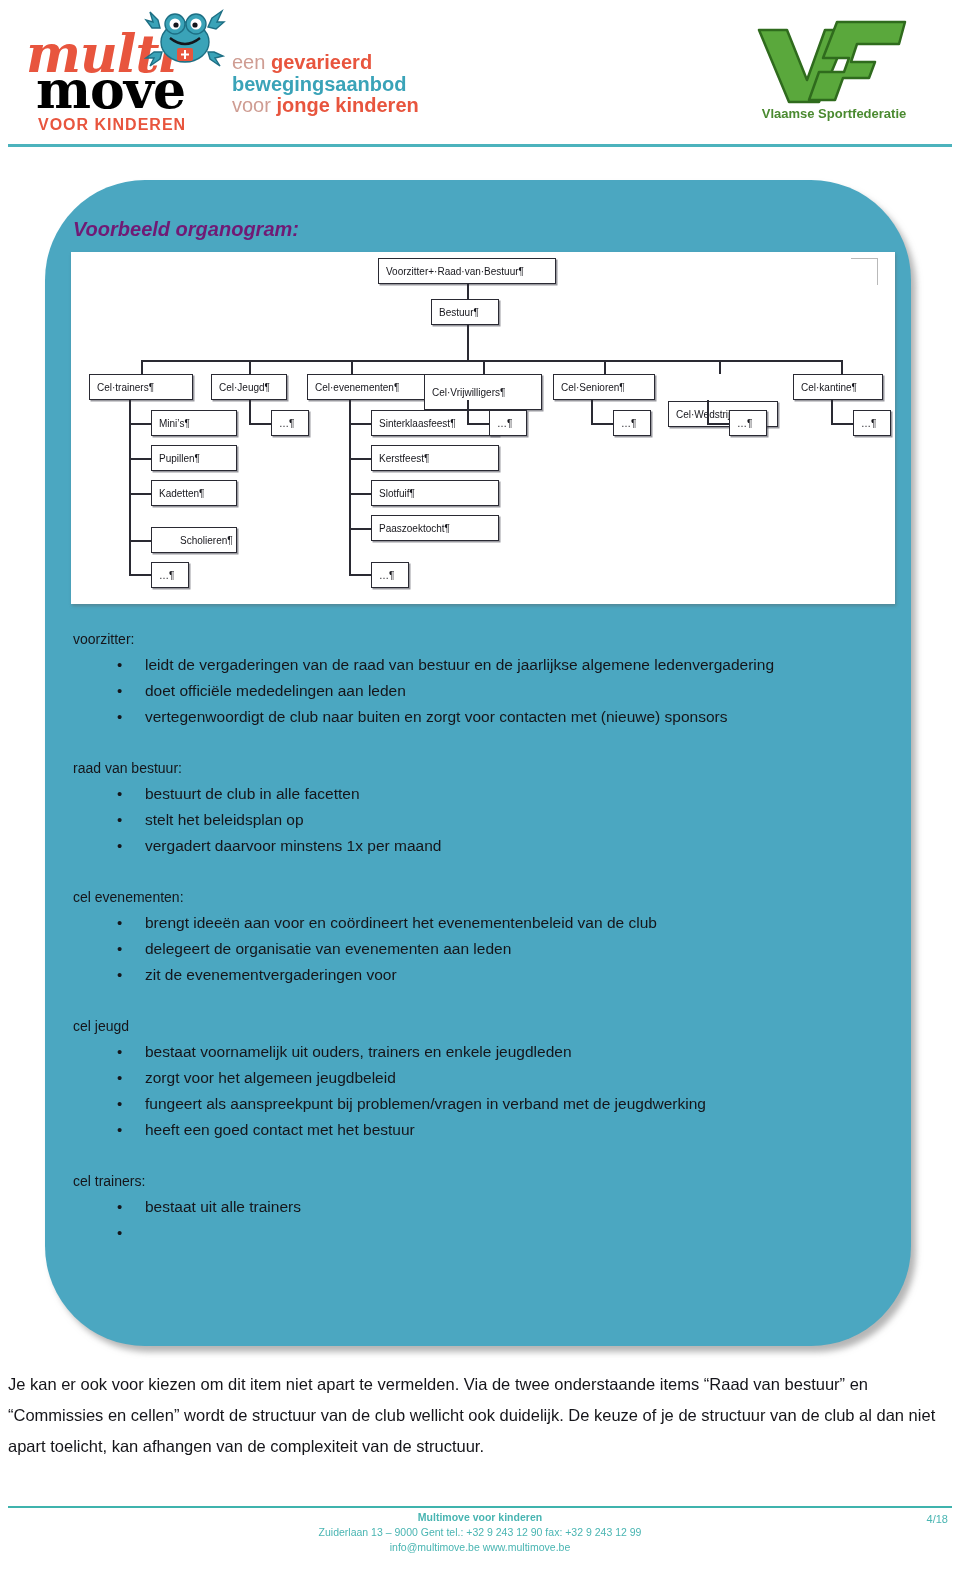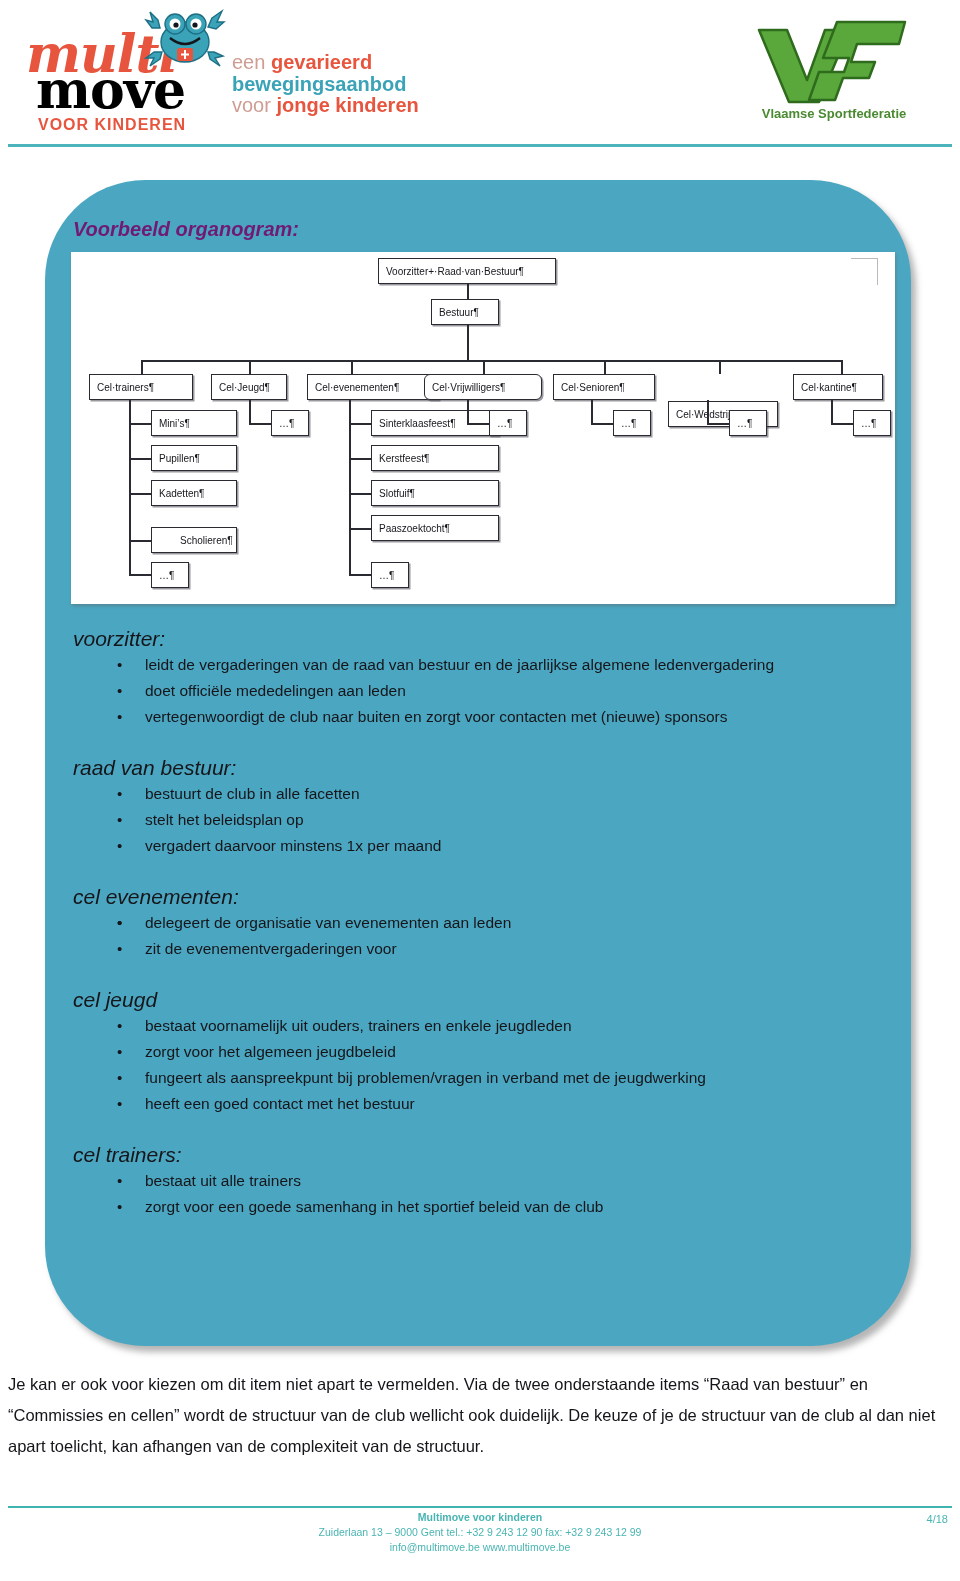--- a/index.html
+++ b/index.html
@@ -83,21 +83,21 @@
     box-shadow:1.5px 1.5px 0 rgba(70,70,80,.55);
     white-space:nowrap;
   }
   .oline{position:absolute;background:#2a2a33;}
   .oline.h{height:1.5px;}
   .oline.v{width:1.5px;}
 
   
   .txt{position:absolute;left:28px;top:446px;width:815px;color:#15151a;}
   .grp{margin-bottom:2px;}
-  .grp .head{font-size:21px;line-height:26px;font-style:italic;}
+  .grp .head{font-size:14px;line-height:26px;}
   .grp ul{margin:0;padding:0;list-style:none;}
   .grp li{
     font-size:15.5px;line-height:26px;
     padding-left:72px;position:relative;
   }
   .grp li .bullet{
     position:absolute;left:44px;top:0;font-size:15px;line-height:26px;
   }
   .spacer{height:23px;}
 
@@ -188,21 +188,21 @@
     <div class="oline v" style="left:178px;top:108px;height:14px;"></div>
     <div class="oline v" style="left:280px;top:108px;height:14px;"></div>
     <div class="oline v" style="left:412px;top:108px;height:14px;"></div>
     <div class="oline v" style="left:533px;top:108px;height:14px;"></div>
     <div class="oline v" style="left:648px;top:108px;height:14px;"></div>
     <div class="oline v" style="left:770px;top:108px;height:14px;"></div>
 
     <div class="obox" style="left:18px;top:122px;width:104px;height:26px;">Cel·trainers¶</div>
     <div class="obox" style="left:140px;top:122px;width:76px;height:26px;">Cel·Jeugd¶</div>
     <div class="obox" style="left:236px;top:122px;width:132px;height:26px;">Cel·evenementen¶</div>
-    <div class="obox" style="left:353px;top:122px;width:118px;height:26px;border-radius:6px;">Cel·Vrijwilligers¶</div>
+    <div class="obox" style="left:353px;top:122px;width:118px;height:36px;">Cel·Vrijwilligers¶</div>
     <div class="obox" style="left:482px;top:122px;width:102px;height:26px;">Cel·Senioren¶</div>
     <div class="obox" style="left:597px;top:122px;width:110px;height:26px;margin-top:27px;">Cel·Wedstrijden¶</div>
     <div class="obox" style="left:722px;top:122px;width:90px;height:26px;">Cel·kantine¶</div>
 
     <div class="oline v" style="left:58px;top:148px;height:174px;"></div>
     <div class="oline h" style="left:58px;top:171px;width:22px;"></div>
     <div class="oline h" style="left:58px;top:206px;width:22px;"></div>
     <div class="oline h" style="left:58px;top:241px;width:22px;"></div>
     <div class="oline h" style="left:58px;top:288px;width:22px;"></div>
     <div class="oline h" style="left:58px;top:322px;width:22px;"></div>
@@ -265,21 +265,21 @@
         <li><span class="bullet">•</span><span>stelt het beleidsplan op</span></li>
         <li><span class="bullet">•</span><span>vergadert daarvoor minstens 1x per maand</span></li>
       </ul>
     </div>
 
     <div class="spacer"></div>
 
     <div class="grp">
       <div class="head">cel evenementen:</div>
       <ul>
-        <li><span class="bullet">•</span></li>
+        <li><span class="bullet">•</span><span>brengt ideeën aan voor en coördineert het evenementenbeleid van de club</span></li>
         <li><span class="bullet">•</span><span>delegeert de organisatie van evenementen aan leden</span></li>
         <li><span class="bullet">•</span><span>zit de evenementvergaderingen voor</span></li>
       </ul>
     </div>
 
     <div class="spacer"></div>
 
     <div class="grp">
       <div class="head">cel jeugd</div>
       <ul>
@@ -289,21 +289,21 @@
         <li><span class="bullet">•</span><span>heeft een goed contact met het bestuur</span></li>
       </ul>
     </div>
 
     <div class="spacer"></div>
 
     <div class="grp">
       <div class="head">cel trainers:</div>
       <ul>
         <li><span class="bullet">•</span><span>bestaat uit alle trainers</span></li>
-        <li><span class="bullet">•</span><span>zorgt voor een goede samenhang in het sportief beleid van de club</span></li>
+        <li><span class="bullet">•</span></li>
       </ul>
     </div>
 
   </div>
 </div>
 
 <div class="outer-para">Je kan er ook voor kiezen om dit item niet apart te vermelden. Via de twee onderstaande items “Raad van bestuur” en “Commissies en cellen” wordt de structuur van de club wellicht ook duidelijk. De keuze of je de structuur van de club al dan niet apart toelicht, kan afhangen van de complexiteit van de structuur.</div>
 
 <div class="foot-rule"></div>
 <div class="foot">

